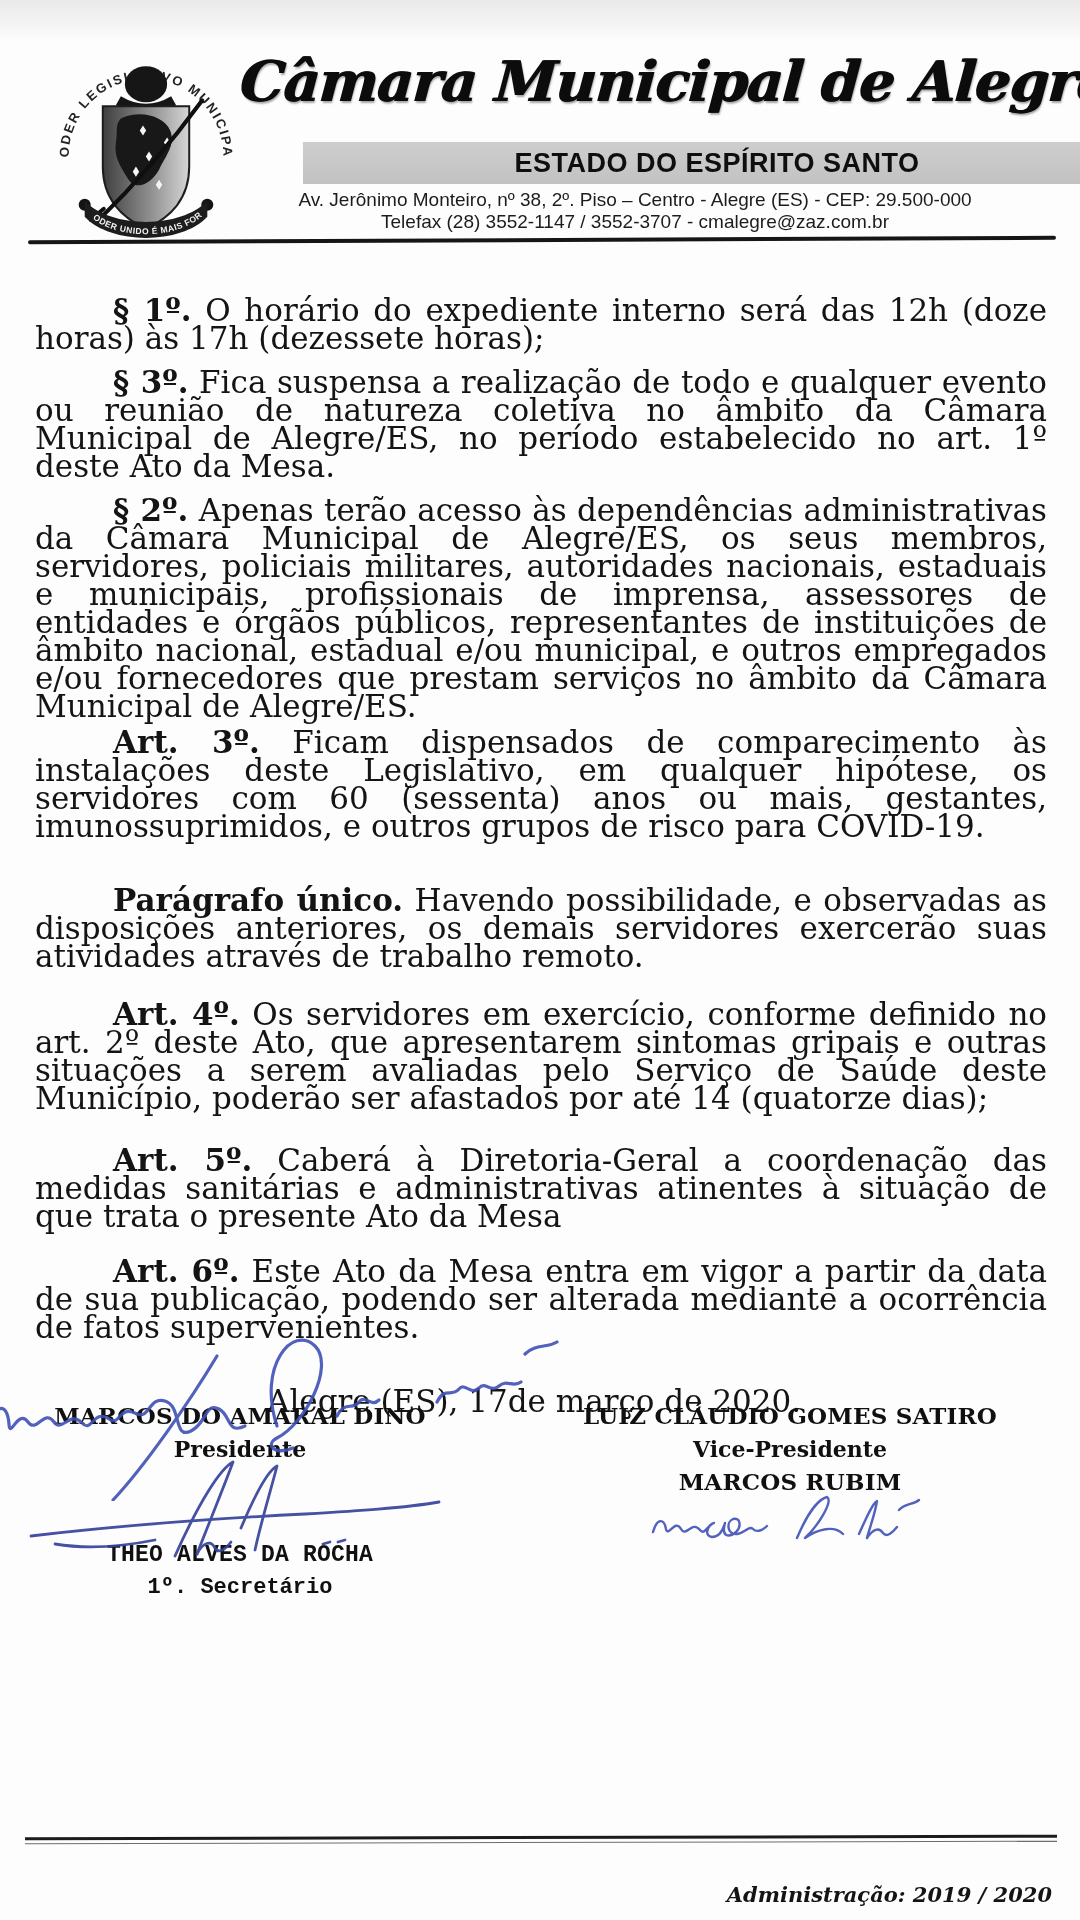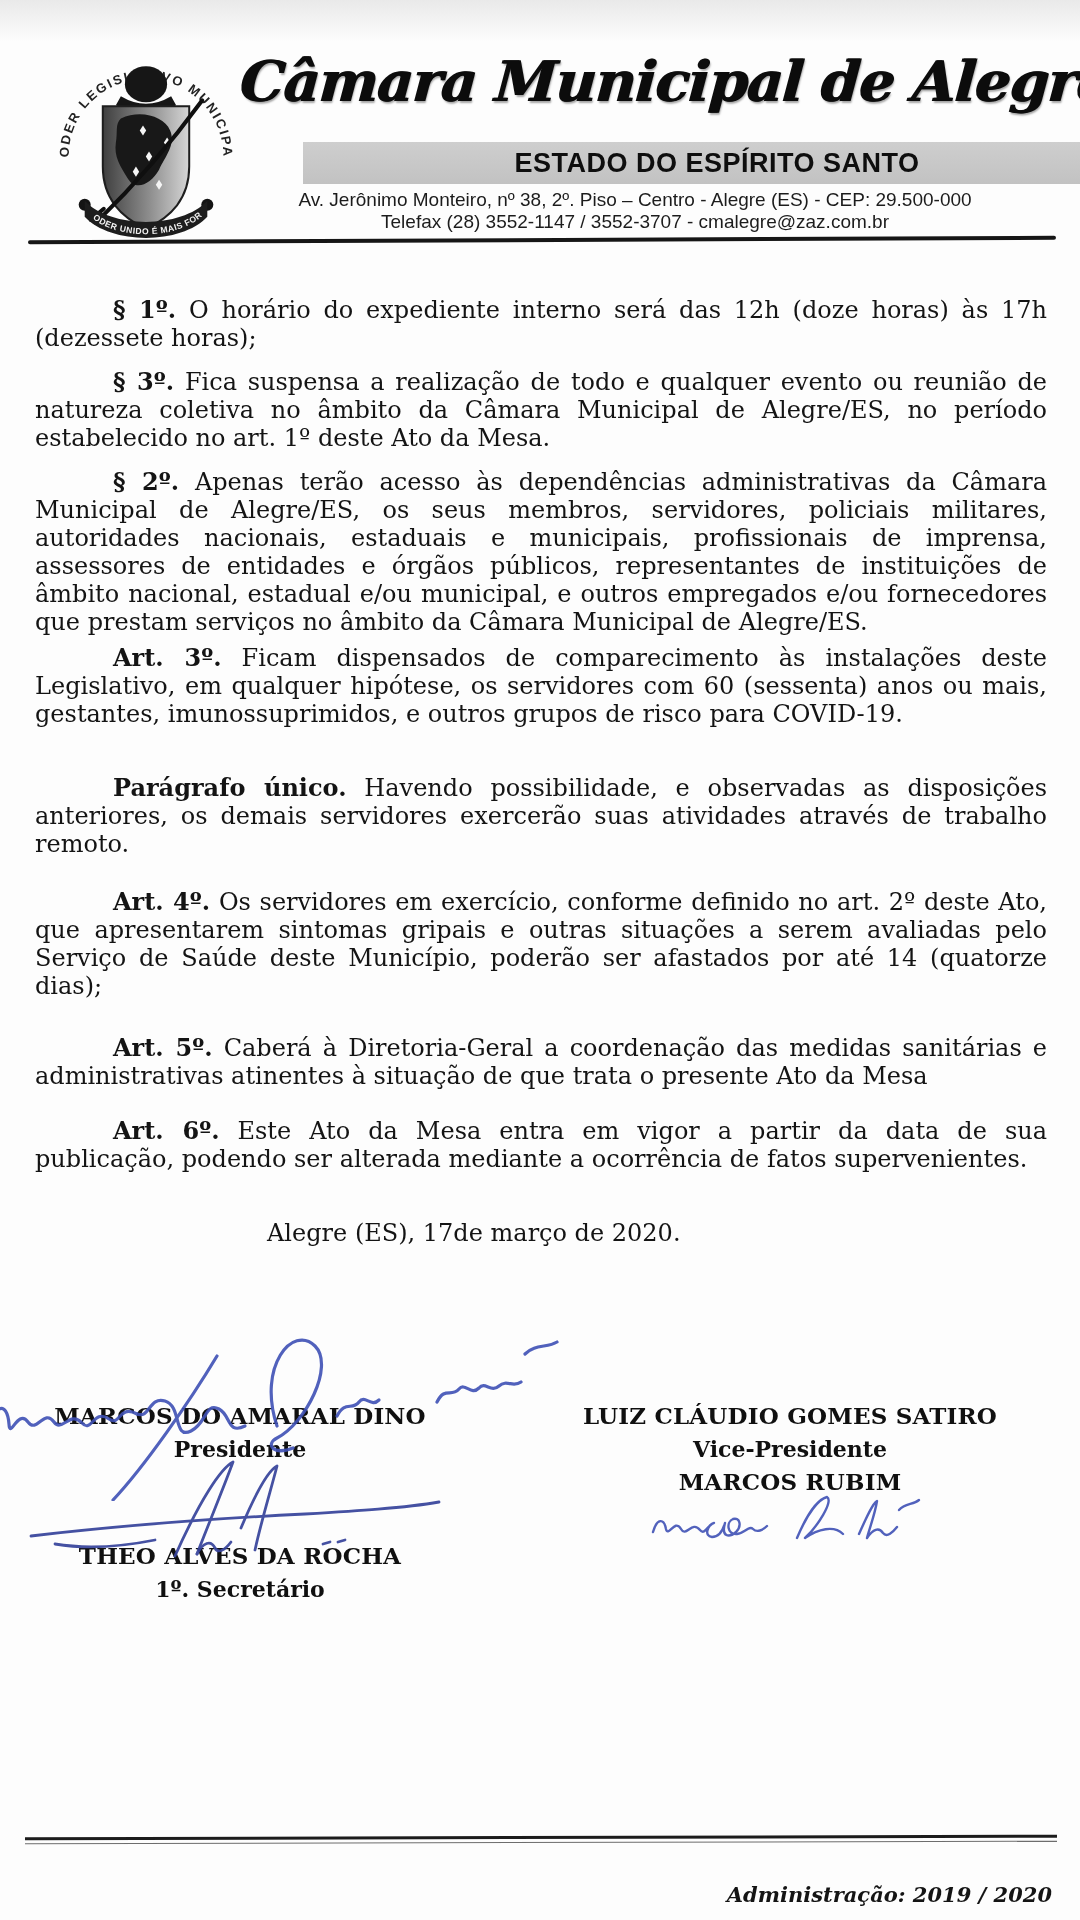--- a/index.html
+++ b/index.html
@@ -35,38 +35,38 @@
   .addr1 { top: 189px; }
   .addr2 { top: 211px; }
   .header-rule {
     position: absolute; left: 28px; top: 238px; width: 1028px; height: 4px;
     background: #161616; transform: rotate(-0.25deg); border-radius: 2px;
   }
 
   
   .doc-body {
     position: absolute; left: 35px; right: 33px; top: 296px;
-    font-size: 24px; line-height: 28px; text-align: justify; color: #141414;
+    font-size: 31px; line-height: 28px; text-align: justify; color: #141414;
   }
   .para { text-indent: 78px; margin-bottom: 16px; }
   .para .lead { font-weight: bold; }
   .mb-8  { margin-bottom: 8px; }
   .mb-27 { margin-bottom: 27px; }
   .mb-28 { }
   .mb-30 { margin-bottom: 30px; margin-top: 46px; }
   .mb-34 { margin-bottom: 34px; }
   .dateline { margin-top: 46px; padding-left: 232px; text-align: left; text-indent: 0; }
 
   
   .sig-block { position: absolute; text-align: center; font-family: "DejaVu Serif", serif; }
   .sig-name { font-weight: bold; font-size: 23px; color: #101010; letter-spacing: 0.2px; }
   .sig-role { font-weight: bold; font-size: 22px; color: #101010; margin-top: 7px; }
   .sb-1 { left: 15px;  top: 1402px; width: 450px; }
   .sb-2 { left: 555px; top: 1402px; width: 470px; }
-  .sb-3 { left: 15px;  top: 1542px; width: 450px; }
+  .sb-3 { left: 15px;  top: 1542px; width: 450px; font-family: Liberation Mono, monospace; }
   .sb-4 { left: 555px; top: 1468px; width: 470px; }
   .ink { position: absolute; pointer-events: none; }
   .ink path { fill: none; stroke-linecap: round; stroke-linejoin: round; }
   .ink-1 { left: -15px; top: 1316px; width: 600px; height: 185px; }
   .ink-2 { left: 25px;  top: 1452px; width: 420px; height: 110px; }
   .ink-3 { left: 645px; top: 1492px; width: 280px; height: 60px; }
 
   
   .footer-rule1 { position: absolute; left: 25px; top: 1836px; width: 1032px; height: 3px;
     background: #1c1c1c; transform: rotate(-0.15deg); }

